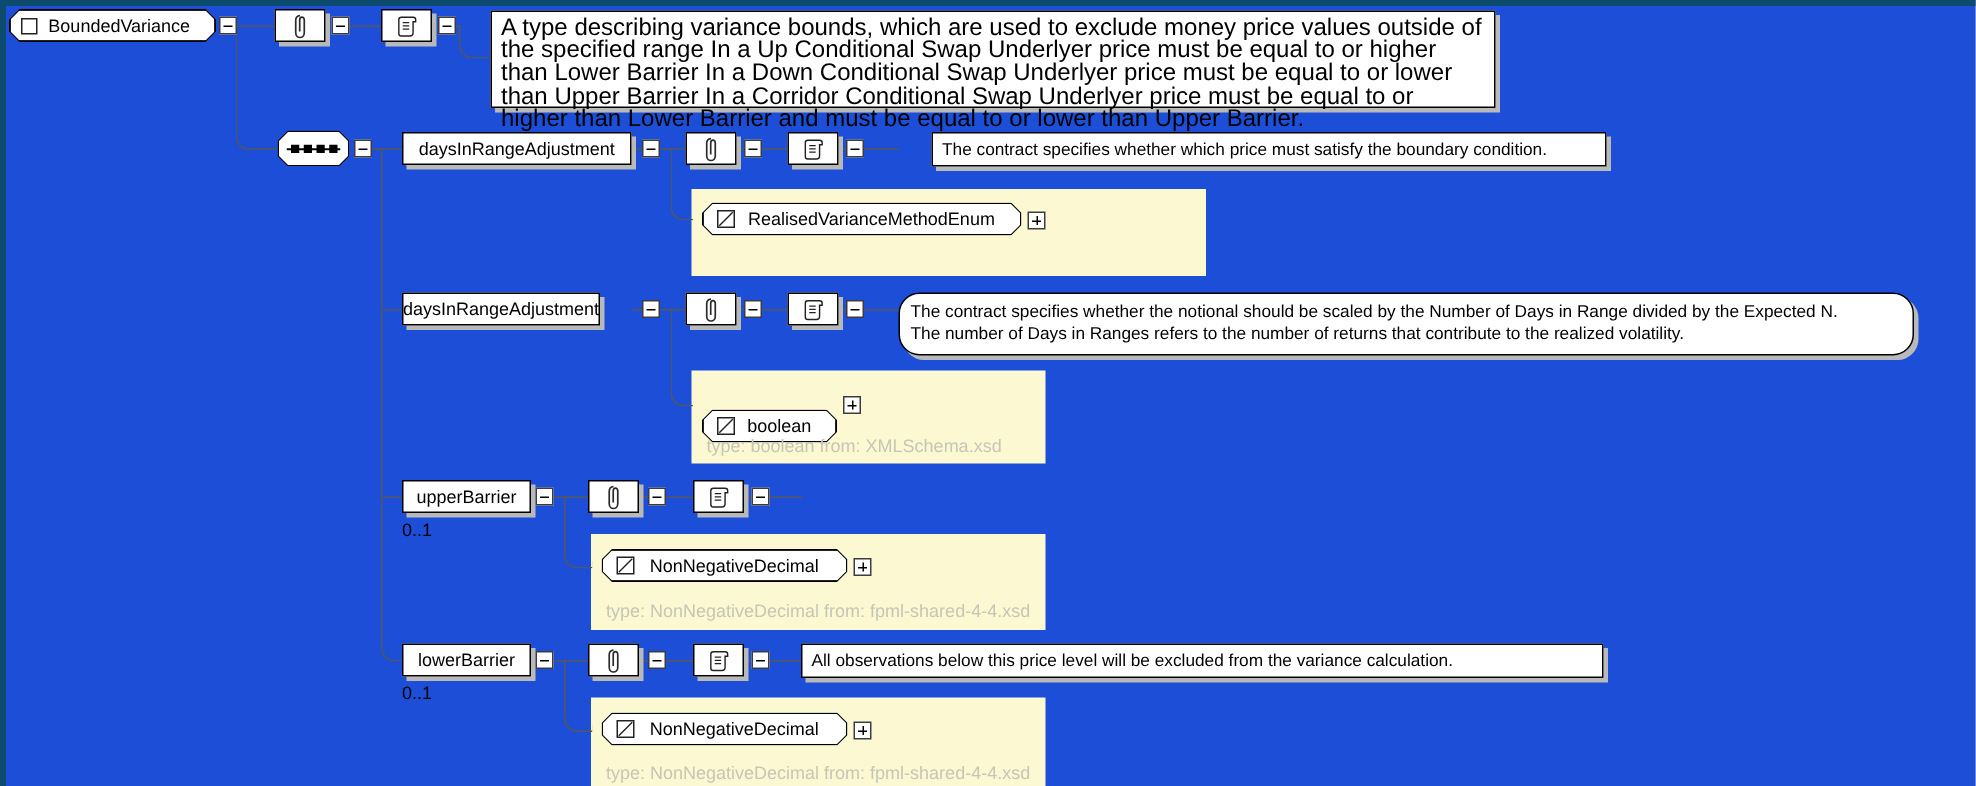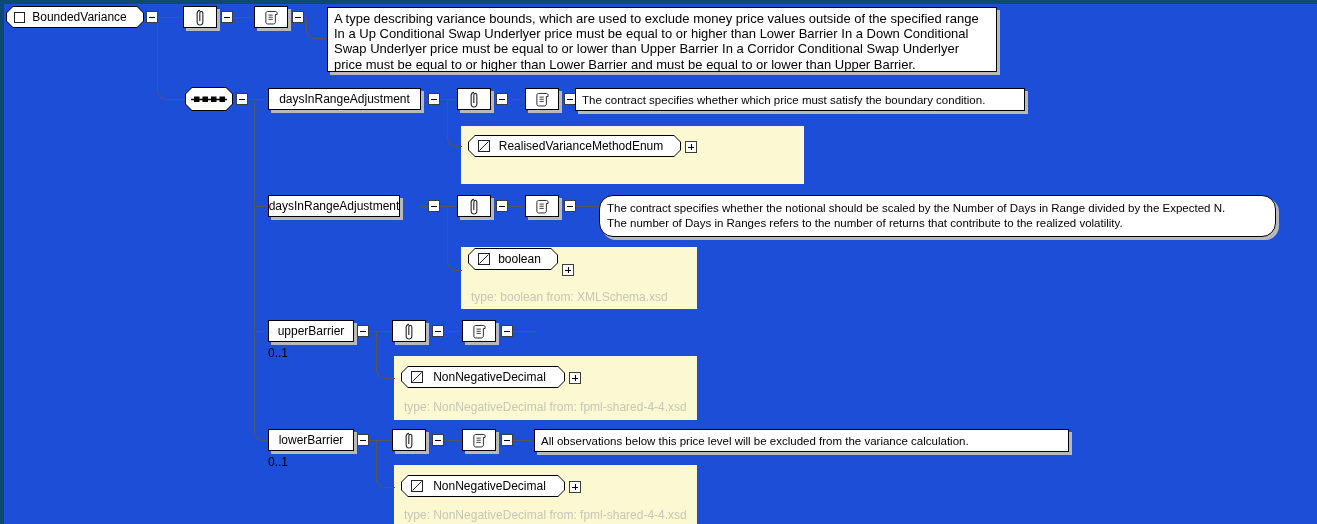--- a/index.html
+++ b/index.html
@@ -9,21 +9,21 @@
     font-family:"Liberation Sans","DejaVu Sans",sans-serif;color:#000;
   }
   
   .rbox{
     position:absolute;background:#fff;border:1px solid #000;box-sizing:border-box;
     box-shadow:3px 3px 0 var(--shadow,#b9b9b9);
     display:flex;align-items:center;justify-content:center;font-size:12px;
   }
   .ann{justify-content:flex-start;padding:0 6px;font-size:11.5px;white-space:nowrap;}
   .ann-multi{justify-content:flex-start;padding:2px 7px;font-size:11.5px;line-height:15px;white-space:pre-line;border-radius:14px;}
-  .ann-root{display:block;padding:3px 6px;font-size:13px;line-height:15.2px;}
+  .ann-root{display:block;padding:3px 6px;font-size:16px;line-height:15.2px;}
   
   .oct{
     position:absolute;background:#000;box-sizing:border-box;
     clip-path:polygon(7px 0%,calc(100% - 7px) 0%,100% 7px,100% calc(100% - 7px),calc(100% - 7px) 100%,7px 100%,0% calc(100% - 7px),0% 7px);
     filter:drop-shadow(2px 2px 0 var(--shadow,#b9b9b9));
     display:flex;align-items:center;
   }
   .oct .fill{
     position:absolute;inset:1px;background:#fff;
     clip-path:polygon(6px 0%,calc(100% - 6px) 0%,100% 6px,100% calc(100% - 6px),calc(100% - 6px) 100%,6px 100%,0% calc(100% - 6px),0% 6px);
@@ -124,21 +124,21 @@
   <div class="toggle" style="left:492px;top:89px;"></div>
   <div class="rbox" style="left:521px;top:84px;width:34px;height:22px;">
     <svg width="19" height="19" viewBox="0 0 20 22">
         <path d="M5.5 4 C4.3 4 3.5 4.9 3.5 6 L3.5 16.5 C3.5 17.8 4.4 18.5 5.5 18.5 L12 18.5 C13.5 18.5 14.5 17.6 14.5 16 L14.5 7.5 L16.5 7.5 L16.5 6 C16.5 4.9 15.7 4 14.5 4 Z" fill="#fff" stroke="#222" stroke-width="1.1"></path>
         <line x1="6.5" y1="8.2" x2="11.5" y2="8.2" stroke="#222"></line>
         <line x1="6.5" y1="10.7" x2="11.5" y2="10.7" stroke="#222"></line>
         <line x1="6.5" y1="13.2" x2="11.5" y2="13.2" stroke="#222"></line>
       </svg>
   </div>
   <div class="toggle" style="left:560px;top:89px;"></div>
-  <div class="rbox ann" style="left:571px;top:84px;width:450px;height:23px;">The contract specifies whether which price must satisfy the boundary condition.</div>
+  <div class="rbox ann" style="left:617px;top:84px;width:450px;height:23px;">The contract specifies whether which price must satisfy the boundary condition.</div>
 
   <div class="oct" style="left:464px;top:131px;width:213px;height:22px;">
     <div class="fill"></div>
     <div class="content">
       <svg width="14" height="14" viewBox="0 0 14 14" style="margin-left:9px;">
           <rect x="1.5" y="1.5" width="11" height="11" fill="#fff" stroke="#222"></rect>
           <line x1="2.5" y1="11.5" x2="11.5" y2="2.5" stroke="#222"></line>
         </svg>
       <span class="lbl">RealisedVarianceMethodEnum</span>
     </div>
@@ -160,21 +160,21 @@
         <path d="M5.5 4 C4.3 4 3.5 4.9 3.5 6 L3.5 16.5 C3.5 17.8 4.4 18.5 5.5 18.5 L12 18.5 C13.5 18.5 14.5 17.6 14.5 16 L14.5 7.5 L16.5 7.5 L16.5 6 C16.5 4.9 15.7 4 14.5 4 Z" fill="#fff" stroke="#222" stroke-width="1.1"></path>
         <line x1="6.5" y1="8.2" x2="11.5" y2="8.2" stroke="#222"></line>
         <line x1="6.5" y1="10.7" x2="11.5" y2="10.7" stroke="#222"></line>
         <line x1="6.5" y1="13.2" x2="11.5" y2="13.2" stroke="#222"></line>
       </svg>
   </div>
   <div class="toggle" style="left:560px;top:196px;"></div>
   <div class="rbox ann-multi" style="left:595px;top:191px;width:677px;height:42px;">The contract specifies whether the notional should be scaled by the Number of Days in Range divided by the Expected N.
 The number of Days in Ranges refers to the number of returns that contribute to the realized volatility.</div>
 
-  <div class="oct" style="left:464px;top:244px;width:90px;height:22px;">
+  <div class="oct" style="left:464px;top:269px;width:90px;height:22px;">
     <div class="fill"></div>
     <div class="content">
       <svg width="14" height="14" viewBox="0 0 14 14" style="margin-left:9px;">
           <rect x="1.5" y="1.5" width="11" height="11" fill="#fff" stroke="#222"></rect>
           <line x1="2.5" y1="11.5" x2="11.5" y2="2.5" stroke="#222"></line>
         </svg>
       <span class="lbl">boolean</span>
     </div>
   </div>
   <div class="toggle plus" style="left:558px;top:260px;"></div>

